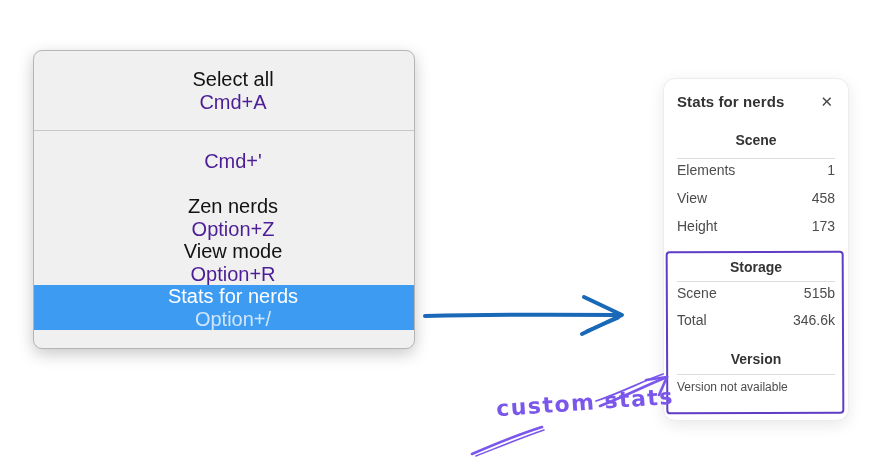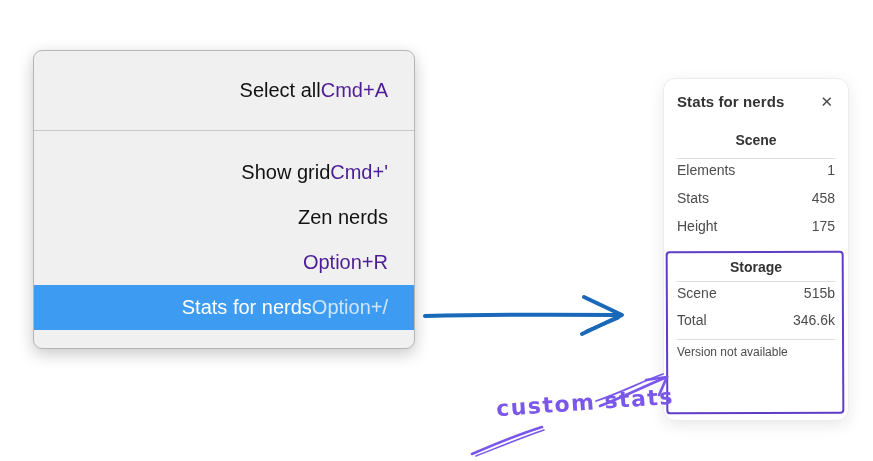--- a/index.html
+++ b/index.html
@@ -26,24 +26,25 @@
     font-size: 20px;
     overflow: hidden;
   }
   .menu-section-top { padding: 17px 0; }
   .menu-divider { height: 1px; background: #c7c7c7; }
   .menu-section { padding: 19px 0 18px 0; }
   .menu-item {
     height: 45px;
     display: flex;
     align-items: center;
-    justify-content: flex-end;
+    justify-content: space-between;
     padding: 0 26px 0 44px;
     color: #121212;
     cursor: default;
+    flex-direction: column;
   }
   .menu-item .shortcut { color: #4c1d95; }
   .menu-item.highlighted { background: var(--highlight, #3d9cf2); color: #ffffff; }
   .menu-item.highlighted .shortcut { color: #cfe5fa; }
 
   
   .stats-panel {
     position: absolute;
     left: 663px;
     top: 78px;
@@ -141,27 +142,28 @@
   <div class="context-menu">
     <div class="menu-section-top">
       <div class="menu-item">
         <span>Select all</span>
         <span class="shortcut">Cmd+A</span>
       </div>
     </div>
     <div class="menu-divider"></div>
     <div class="menu-section">
       <div class="menu-item">
-        <span>Show grid</span>
         <span class="shortcut">Cmd+'</span>
       </div>
       <div class="menu-item">
         <span>Zen nerds</span>
-      </div>
-      <div class="menu-item">
+        <span class="shortcut">Option+Z</span>
+      </div>
+      <div class="menu-item">
+        <span>View mode</span>
         <span class="shortcut">Option+R</span>
       </div>
       <div class="menu-item highlighted">
         <span>Stats for nerds</span>
         <span class="shortcut">Option+/</span>
       </div>
     </div>
   </div>
 
   <svg class="annotation-svg" style="left:420px; top:292px;" width="210" height="50" viewBox="0 0 210 50">
@@ -179,42 +181,43 @@
     </div>
 
     <div class="section-header hdr-scene">Scene</div>
     <div class="section-divider"></div>
     <div class="rows-scene">
       <div class="stat-row">
         <span>Elements</span>
         <span>1</span>
       </div>
       <div class="stat-row">
-        <span>Stats</span>
+        <span>View</span>
         <span>458</span>
       </div>
       <div class="stat-row">
         <span>Height</span>
-        <span>175</span>
+        <span>173</span>
       </div>
     </div>
 
     <div class="section-header hdr-storage">Storage</div>
     <div class="section-divider"></div>
     <div class="rows-storage">
       <div class="stat-row">
         <span>Scene</span>
         <span>515b</span>
       </div>
       <div class="stat-row">
         <span>Total</span>
         <span>346.6k</span>
       </div>
     </div>
 
+    <div class="section-header hdr-version">Version</div>
     <div class="section-divider"></div>
     <div class="version-note">Version not available</div>
   </div>
 
   <div class="purple-box"></div>
 
   <svg class="annotation-svg" style="left:465px; top:368px;" width="215" height="92" viewBox="0 0 215 92">
     <path class="purple-stroke" stroke-width="2.6" d="M135,38 C158,29 182,17 202,9"></path>
     <path class="purple-stroke" stroke-width="1.8" d="M131,33 C155,25 178,13 198,6"></path>
     <path class="purple-stroke" stroke-width="2.6" d="M202,9 L181,12"></path>

